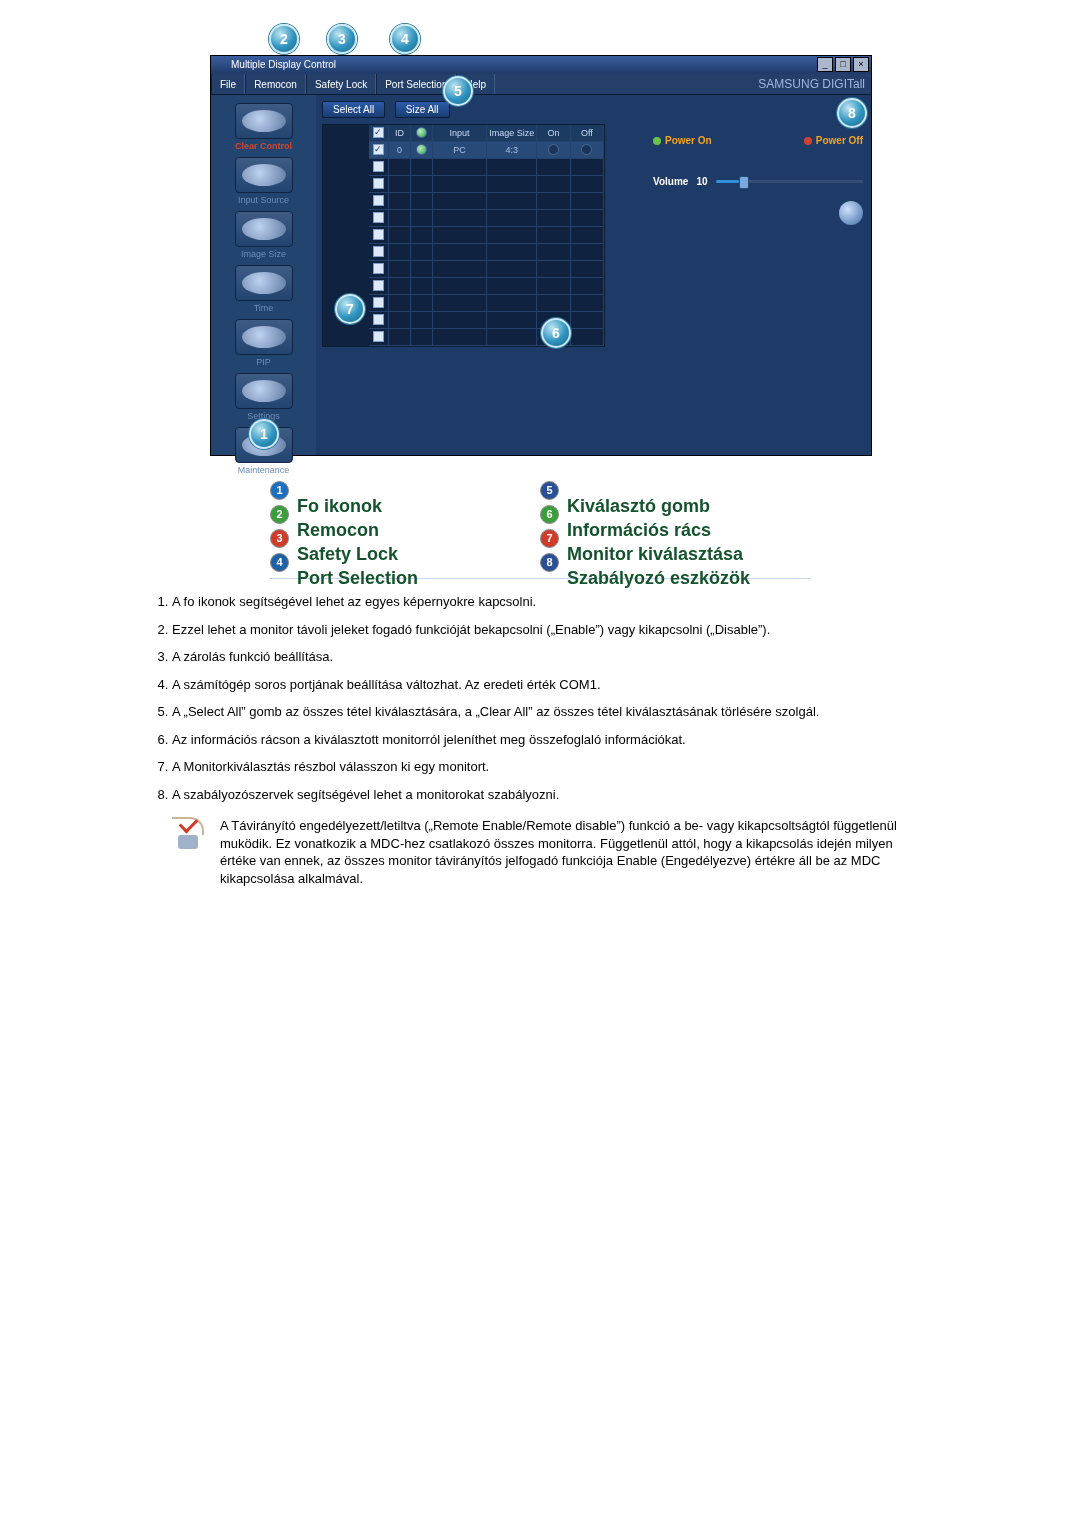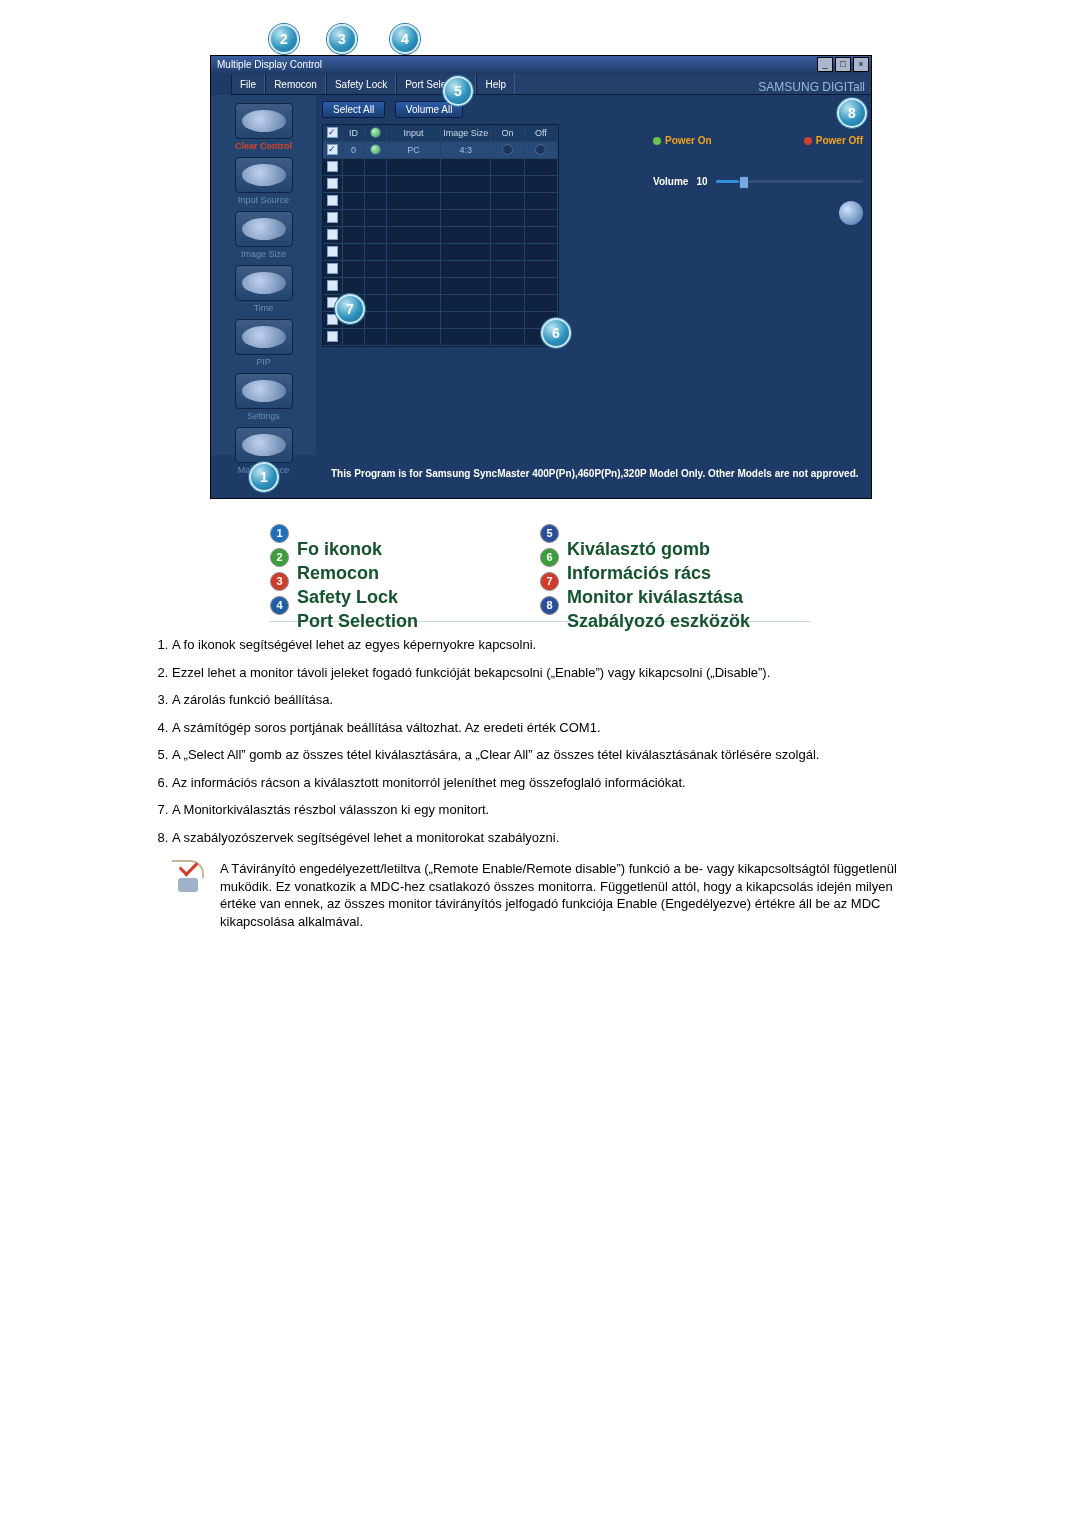--- a/index.html
+++ b/index.html
@@ -21,43 +21,42 @@
     position: relative;
     background: #1e3a66;
     border: 1px solid #000;
   }
   .titlebar {
     height: 18px;
     background: linear-gradient(#3a5ea0, #1e3a66);
     color: #fff;
     font-size: 10px;
     line-height: 18px;
-    padding-left: 6px;
+    padding-left: 20px;
     position: relative;
   }
   .titlebar .winbtns {
     position: absolute;
     right: 2px;
     top: 1px;
     display: flex;
     gap: 2px;
   }
   .winbtn {
     width: 14px; height: 13px; background: #aab7cc; border: 1px solid #000;
     font-size: 9px; text-align: center; line-height: 12px; color: #000;
   }
   .menubar {
     height: 20px;
     background: #233f6a;
     display: flex;
-    align-items: flex-end;
+    align-items: center;
     font-size: 10px;
     color: #fff;
     border-bottom: 1px solid #0b1b33;
-    margin-left: 20px;
   }
   .menubar .mitem {
     padding: 0 8px;
     height: 100%;
     display: flex; align-items: center;
     border-right: 1px solid #3b5b8a;
     border-left: 1px solid #102440;
   }
   .brand {
     margin-left: auto;
@@ -107,20 +106,21 @@
     border-radius: 2px;
     padding: 2px 10px;
     margin-right: 6px;
     text-align: center;
   }
   .grid {
     margin-top: 6px;
     border: 1px solid #0c1e36;
     background: #0f2340;
     width: 235px;
+    padding-left: 46px;
   }
   .grid-head, .grid-row {
     display: flex;
     font-size: 9px;
     color: #a9c0e3;
   }
   .gc { border-right: 1px solid #24426a; border-bottom: 1px solid #24426a; text-align:center; height:16px; line-height:16px; overflow:hidden;}
   .gc1 { width: 20px; }
   .gc2 { width: 22px; }
   .gc3 { width: 22px; }
@@ -244,21 +244,21 @@
           <div class="sbicon"></div>
           <span class="sblabel">PIP</span>
           <div class="sbicon"></div>
           <span class="sblabel">Settings</span>
           <div class="sbicon"></div>
           <span class="sblabel">Maintenance</span>
         </div>
 
         <div class="center">
           <span class="btn">Select All</span>
-          <span class="btn">Volume All</span>
+          <span class="btn">Size All</span>
 
           <div class="grid">
             <div class="grid-head">
               <span class="gc gc1"><span class="chk on"></span></span>
               <span class="gc gc2">ID</span>
               <span class="gc gc3"><span class="dot g"></span></span>
               <span class="gc gc4">Input</span>
               <span class="gc gc5">Image Size</span>
               <span class="gc gc6">On Timer</span>
               <span class="gc gc7">Off Timer</span>
@@ -385,21 +385,20 @@
             <span style="font-weight:bold;">10</span>
             <div class="slider">
               <div class="fill"></div>
                 <div class="knob"></div>
             </div>
           </div>
           <div class="spk"></div>
         </div>
       </div>
 
-      <div class="footnote">This Program is for Samsung SyncMaster 400P(Pn),460P(Pn),320P  Model Only. Other Models are not approved.</div>
 
       <span class="callout c1">1</span>
       <span class="callout c5">5</span>
       <span class="callout c6">6</span>
       <span class="callout c7">7</span>
       <span class="callout c8">8</span>
     </div>
   </div>
 
   <div class="legend">

